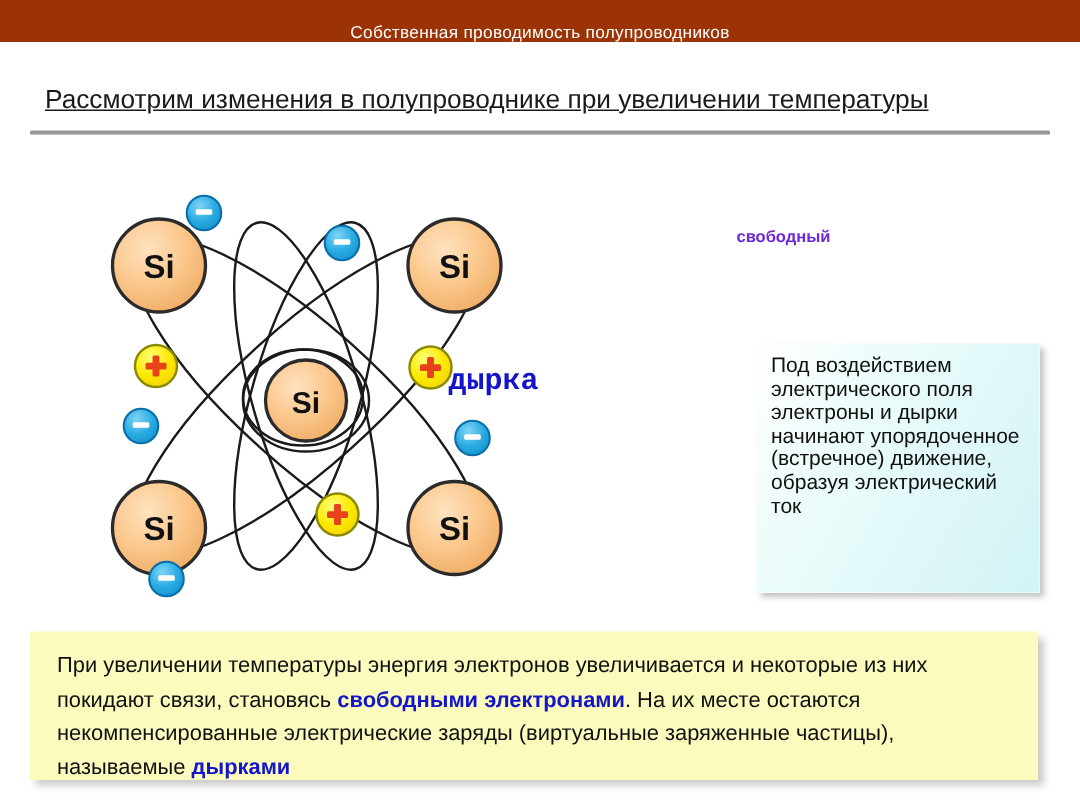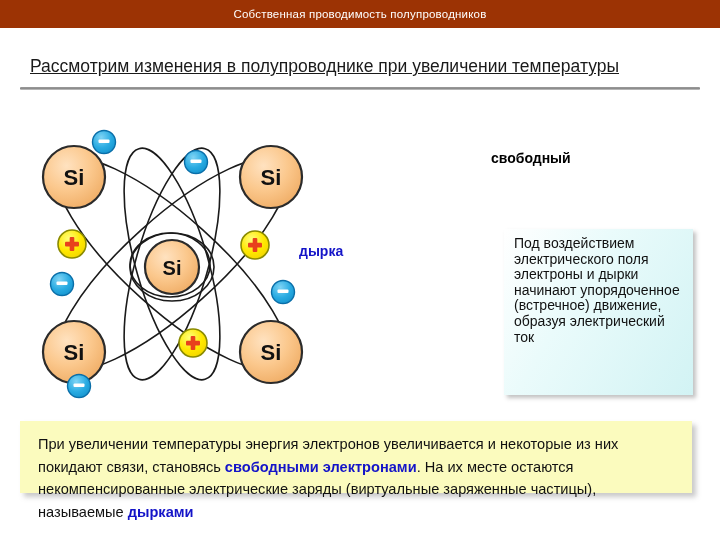--- a/index.html
+++ b/index.html
@@ -7,61 +7,61 @@
     width:720px;height:540px;
     background:#ffffff;
     font-family:"Liberation Sans", sans-serif;
     overflow:hidden;
     position:relative;
   }
   
   .banner{
     position:absolute;left:0;top:0;width:720px;height:28px;
     background:#9c3304;
-    display:flex;align-items:center;justify-content:center;
+    display:flex;align-items:flex-end;justify-content:center;
   }
   .banner-title{
     color:#ffffff;font-size:11.5px;letter-spacing:.2px;
     white-space:nowrap;
   }
   
   .subtitle{
     position:absolute;left:30px;top:56px;
     font-size:17.5px;color:#1a1a1a;white-space:nowrap;text-decoration:underline;
   }
   .rule{
     position:absolute;left:20px;top:87px;width:680px;height:3px;
     background:linear-gradient(180deg,#9a9a9a 0%,#8d8d8d 50%,#c9c9c9 100%);
     border-radius:1px;
   }
   
   .diagram{
-    position:absolute;left:6px;top:112px;width:390px;height:300px;
+    position:absolute;left:38px;top:112px;width:390px;height:300px;
   }
   .diagram svg{display:block;}
   
   .free-electron-label{
     position:absolute;left:491px;top:150px;width:160px;
-    font-size:14px;font-weight:bold;color:#000000;line-height:17px;
+    font-size:11px;font-weight:bold;color:#6d28d9;line-height:17px;
   }
   .hole-label{
     position:absolute;left:299px;top:243px;
-    font-size:14px;font-weight:bold;color:#1414c8;
+    font-size:20px;font-weight:bold;color:#1414c8;font-family:Liberation Mono, monospace;
   }
   
   .side-box{
     position:absolute;left:504px;top:229px;width:189px;height:166px;
     background:linear-gradient(120deg,#ffffff 0%,#eafbfb 38%,#d2f3f4 100%);
     box-shadow:3px 3px 4px rgba(120,120,120,.45);
     padding:7px 9px 7px 10px;box-sizing:border-box;
     font-size:14px;line-height:15.6px;color:#111;
   }
   
   .bottom-box{
-    position:absolute;left:20px;top:421px;width:672px;height:72px;
+    position:absolute;left:20px;top:421px;width:672px;height:99px;
     background:#fbfbbe;
     box-shadow:4px 4px 5px rgba(120,120,120,.40);
     padding:12px 16px 10px 18px;box-sizing:border-box;
     font-size:14.6px;line-height:22.5px;color:#111;
   }
   .hl{color:#1414c8;font-weight:bold;}
 </style>
 </head>
 <body>
 

